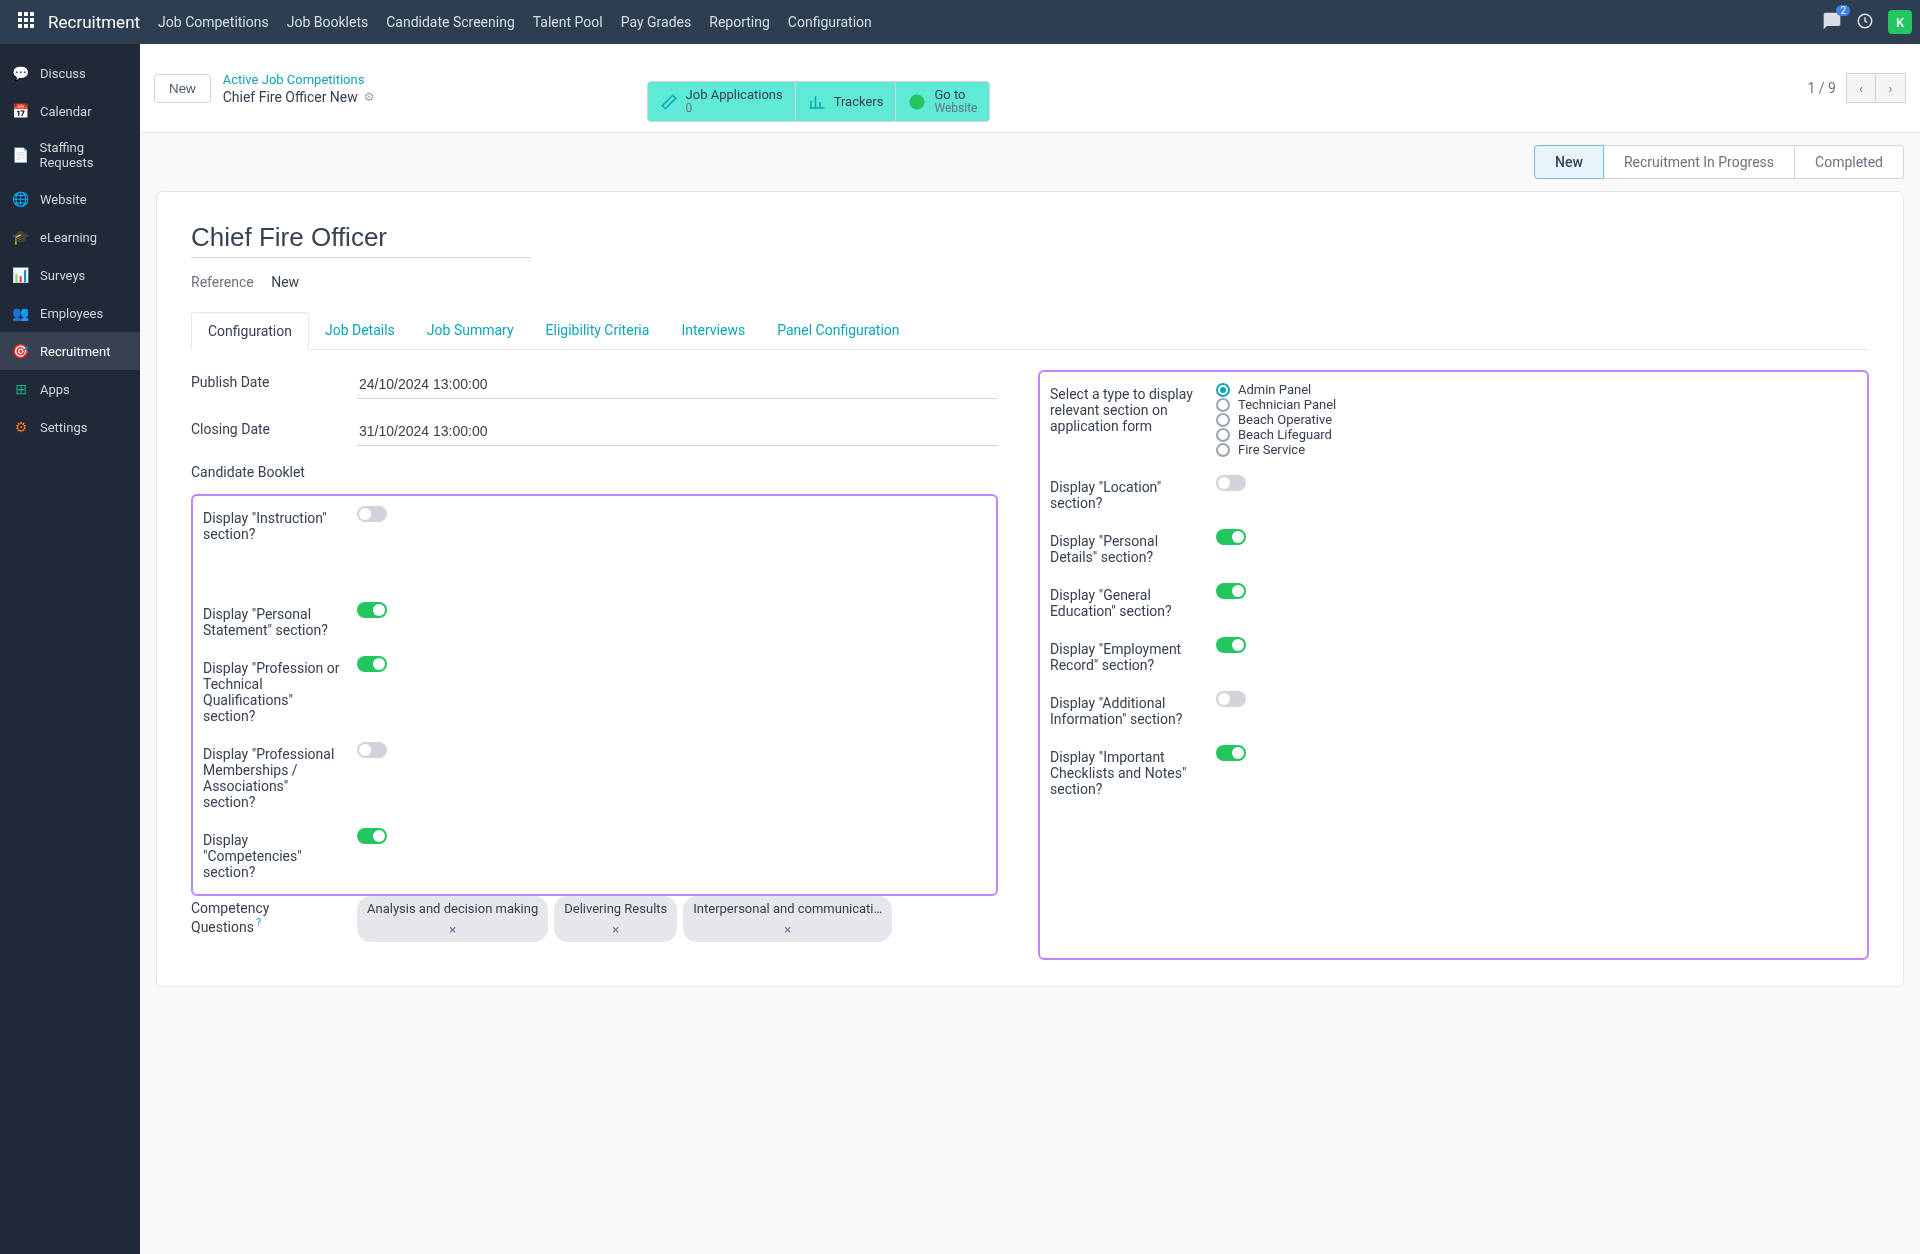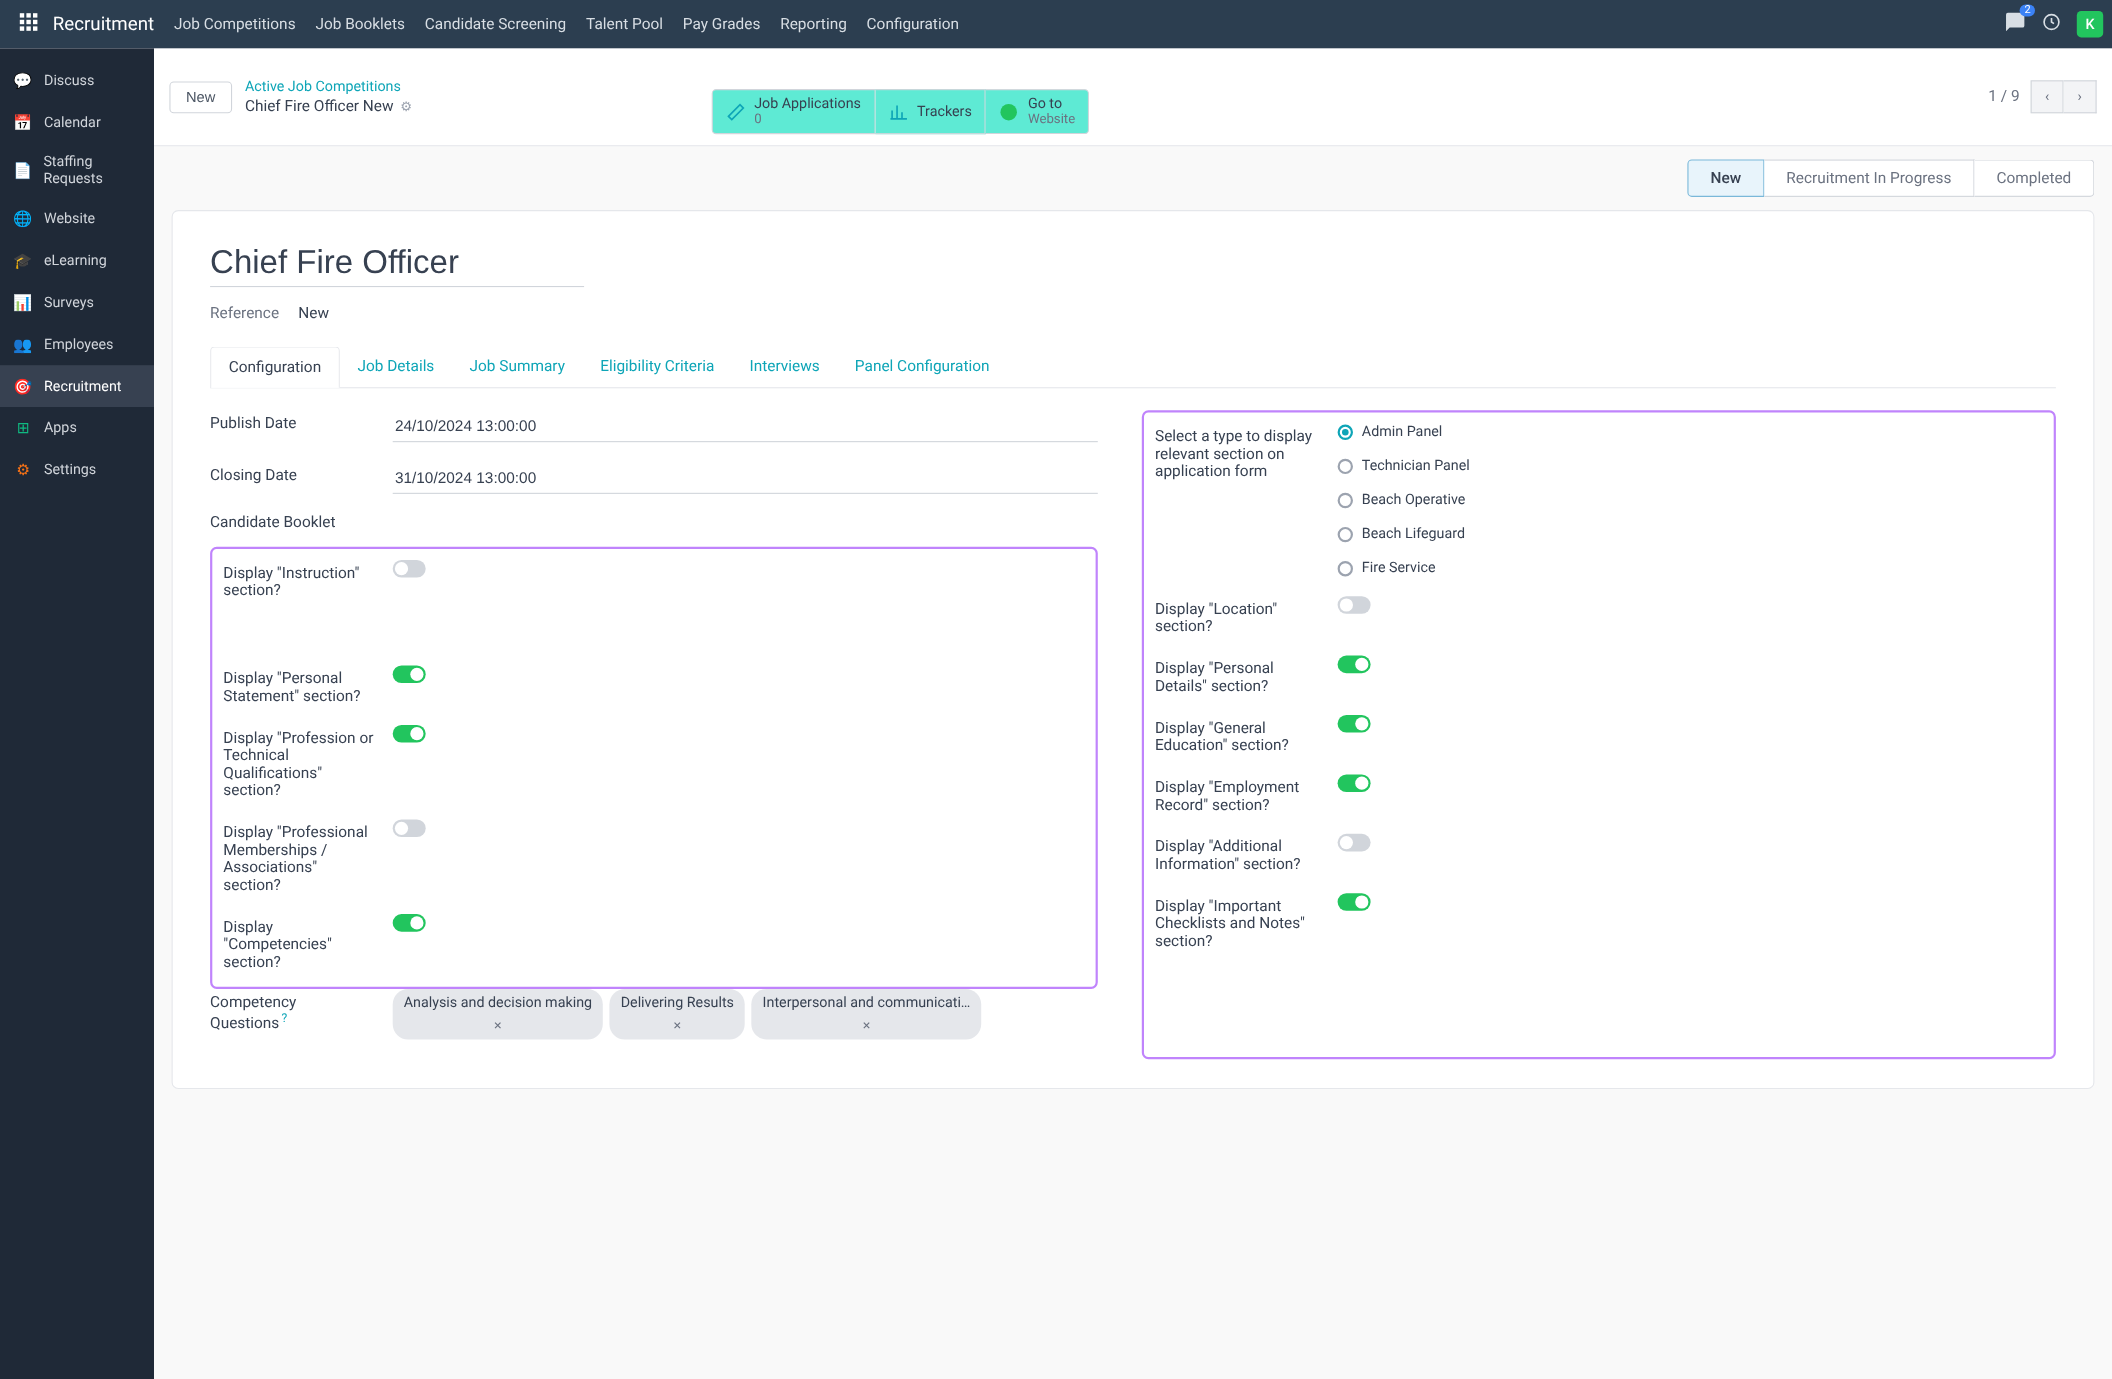--- a/index.html
+++ b/index.html
@@ -54,21 +54,21 @@
 
 
 .stagebar { display: flex; justify-content: flex-end; padding: 12px 16px; gap: 0; }
 .stage { padding: 8px 20px; background: #fff; border: 1px solid #d1d5db; color: #6b7280; font-size: 14px; position: relative; cursor: pointer; }
 .stage.active { background: #e8f4fb; border-color: #7ab8d9; color: #374151; font-weight: 500; border-radius: 4px 0 0 4px;}
 .stage:not(:first-child){ border-left:none; }
 .stage:last-child{ border-radius: 0 4px 4px 0; }
 
 
 .card { background: #fff; margin: 0 16px 20px 16px; border: 1px solid #e5e7eb; border-radius: 6px; padding: 26px 34px; }
-.title-input { font-size: 30px; font-weight: 400; color: #374151; border: none; border-bottom: 1px solid #d1d5db; padding: 4px 0; width: 340px; margin-bottom: 16px; outline: none; }
+.title-input { font-size: 26px; font-weight: 400; color: #374151; border: none; border-bottom: 1px solid #d1d5db; padding: 4px 0; width: 340px; margin-bottom: 16px; outline: none; }
 .refline { color: #6b7280; font-size: 14px; margin-bottom: 22px; }
 .refline .val { color: #374151; margin-left: 14px; }
 
 
 .tabs { display: flex; border-bottom: 1px solid #e5e7eb; margin-bottom: 20px; }
 .tab { padding: 10px 16px; color: #0ea5b7; font-size: 14px; cursor: pointer; }
 .tab.active { color: #374151; border: 1px solid #e5e7eb; border-bottom: 1px solid #fff; margin-bottom: -1px; background: #fff; border-radius: 4px 4px 0 0; }
 
 
 .grid { display: flex; gap: 40px; }
@@ -81,21 +81,21 @@
 .row .ctrl { flex: 1; }
 .section-label { font-size: 14px; color: #374151; margin-bottom: 14px; }
 
 
 .toggle { width: 30px; height: 16px; border-radius: 10px; background: #d1d5db; position: relative; cursor: pointer; display: inline-block; }
 .toggle::after { content:''; position: absolute; width: 12px; height: 12px; background: #fff; border-radius: 50%; top: 2px; left: 2px; transition: left .15s; }
 .toggle.on { background: #22c55e; }
 .toggle.on::after { left: 16px; }
 
 
-.radios { display: flex; flex-direction: column; gap: 16px; }
+.radios { display: flex; flex-direction: column; gap: 0; }
 .radio { display: flex; align-items: center; gap: 8px; cursor: pointer; }
 .radio .dot { width: 14px; height: 14px; border: 2px solid #9ca3af; border-radius: 50%; position: relative; }
 .radio.checked .dot { border-color: #0ea5b7; }
 .radio.checked .dot::after { content:''; position:absolute; inset: 2px; background:#0ea5b7; border-radius:50%; }
 
 
 .tags { display: flex; flex-wrap: wrap; gap: 6px; }
 .tag { background: #e5e7eb; border-radius: 14px; padding: 5px 10px; font-size: 13px; color: #374151; display: flex; align-items: center; gap: 6px; flex-direction: column; }
 .tag .x { color: #6b7280; cursor: pointer; font-size: 13px; }
 .qmark { color: #0ea5b7; font-size: 11px; vertical-align: super; margin-left: 2px;}

